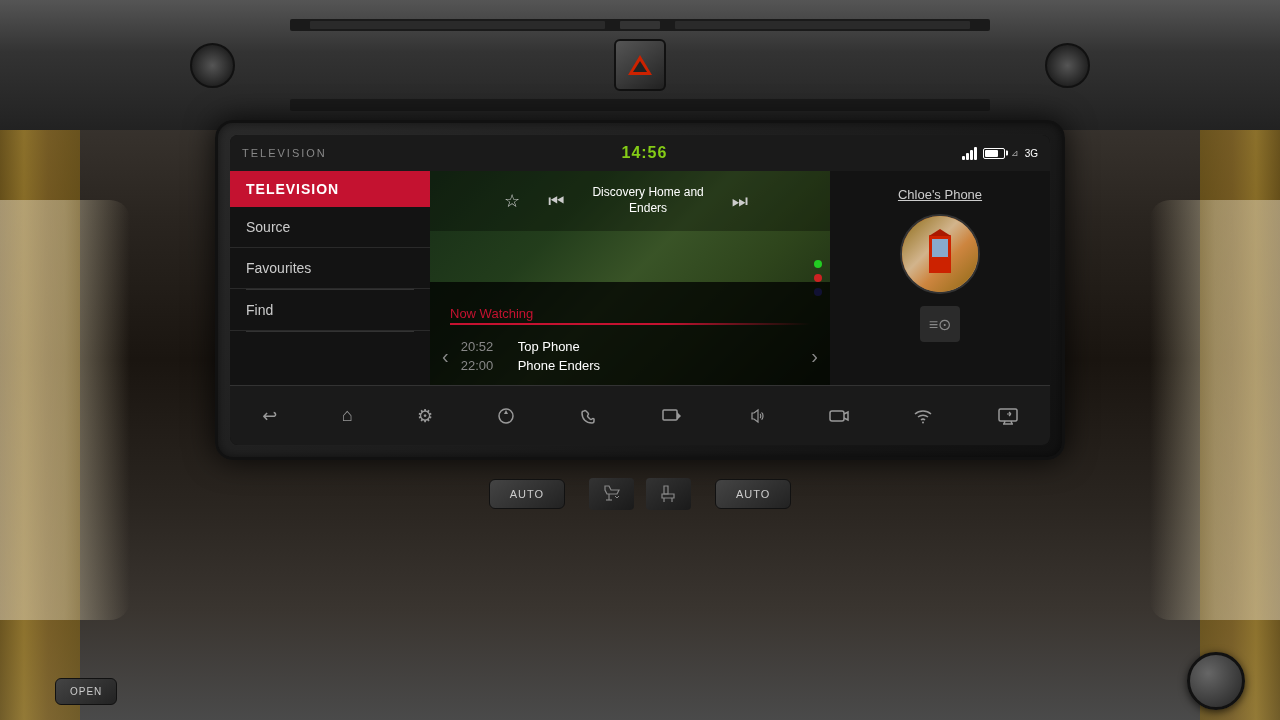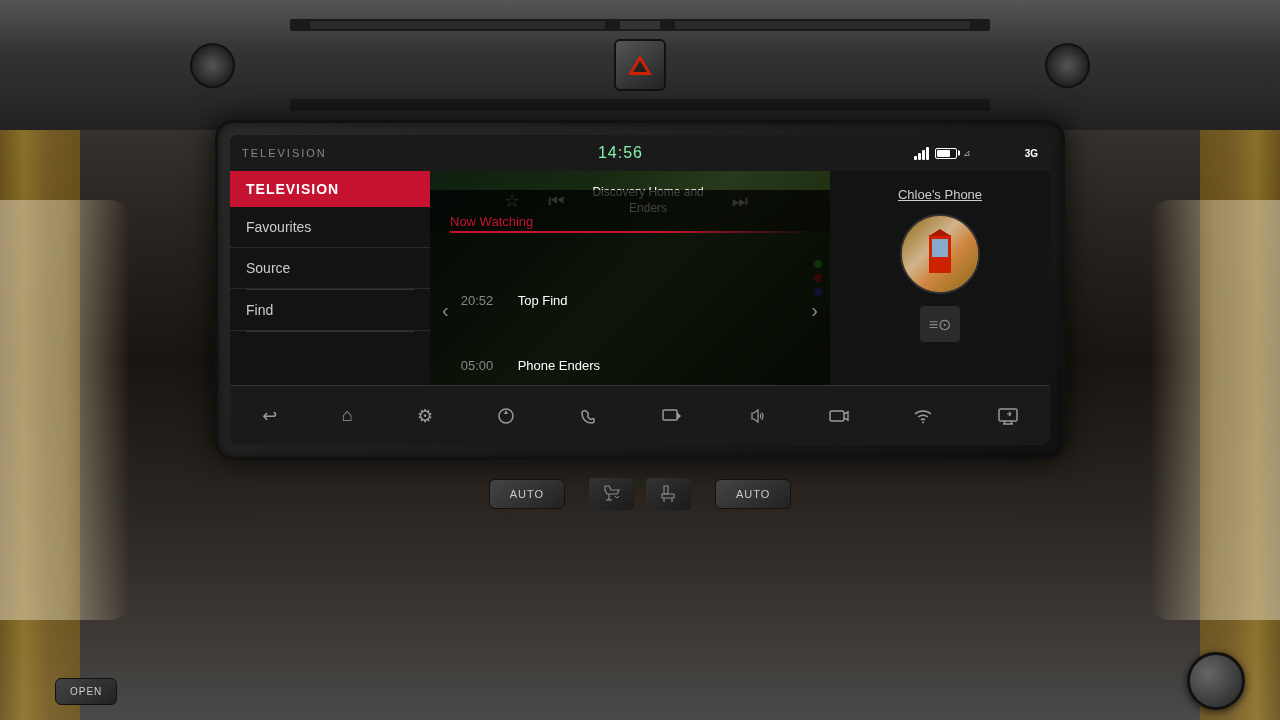--- a/index.html
+++ b/index.html
@@ -123,22 +123,22 @@
 
     .status-app-name {
       font-size: 11px;
       color: #888;
       letter-spacing: 2px;
       text-transform: uppercase;
     }
 
     .status-time {
       font-size: 16px;
-      color: #86efac;
-      font-weight: 400;
+      color: #84cc16;
+      font-weight: 700;
       letter-spacing: 1px;
     }
 
     .status-icons {
       display: flex;
       align-items: center;
       gap: 6px;
     }
 
     .signal-bars {
@@ -177,22 +177,21 @@
     .battery-fill {
       height: 100%;
       width: 70%;
       background: #fff;
       border-radius: 1px;
     }
 
     .status-3g {
       font-size: 10px;
       color: #fff;
-      font-weight: bold;
-      margin-left: 48px;
+      font-weight: normal;
     }
 
     
     .content-area {
       display: flex;
       flex: 1;
       overflow: hidden;
     }
 
     
@@ -333,21 +332,20 @@
     .programs {
       flex: 1;
     }
 
     .program-item {
       display: flex;
       gap: 12px;
       font-size: 13px;
       color: #ccc;
       padding: 2px 0;
-      margin-top: 46px;
     }
 
     .prog-time {
       color: #888;
       min-width: 45px;
     }
 
     .prog-name {
       color: #fff;
     }
@@ -534,24 +532,24 @@
           <span class="status-3g">3G</span>
         </div>
       </div>
 
       <div class="content-area">
 
         <div class="sidebar">
           <div class="sidebar-header">TELEVISION</div>
 
           <div class="sidebar-item">
+            <span>Source</span>
+          </div>
+          <div class="sidebar-item">
             <span>Favourites</span>
-          </div>
-          <div class="sidebar-item">
-            <span>Source</span>
           </div>
           <div class="sidebar-divider"></div>
           <div class="sidebar-item">
             <span>Find</span>
           </div>
           <div class="sidebar-divider"></div>
         </div>
 
         <div class="main-content">
           <div class="tv-preview"></div>
@@ -574,24 +572,24 @@
 
           <div class="now-watching-section">
             <div class="now-watching-label">Now Watching</div>
             <div class="now-watching-underline"></div>
 
             <div class="program-list">
               <span class="nav-arrow">‹</span>
               <div class="programs">
                 <div class="program-item">
                   <span class="prog-time">20:52</span>
-                  <span class="prog-name">Top Find</span>
+                  <span class="prog-name">Top Phone</span>
                 </div>
                 <div class="program-item">
-                  <span class="prog-time">05:00</span>
+                  <span class="prog-time">22:00</span>
                   <span class="prog-name">Phone Enders</span>
                 </div>
               </div>
               <span class="nav-arrow">›</span>
             </div>
           </div>
         </div>
 
         <div class="right-panel">
           <div class="phone-name">Chloe's Phone</div>

